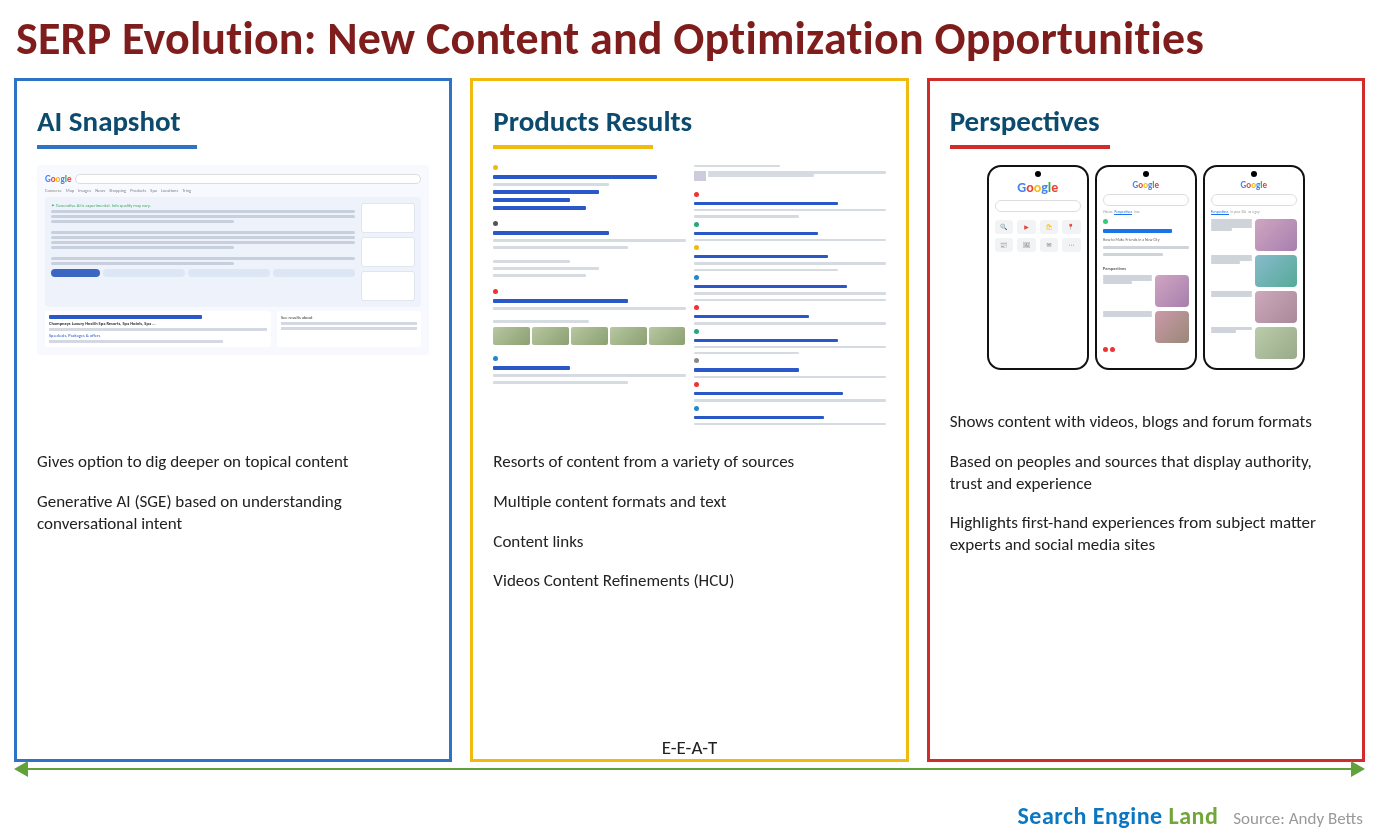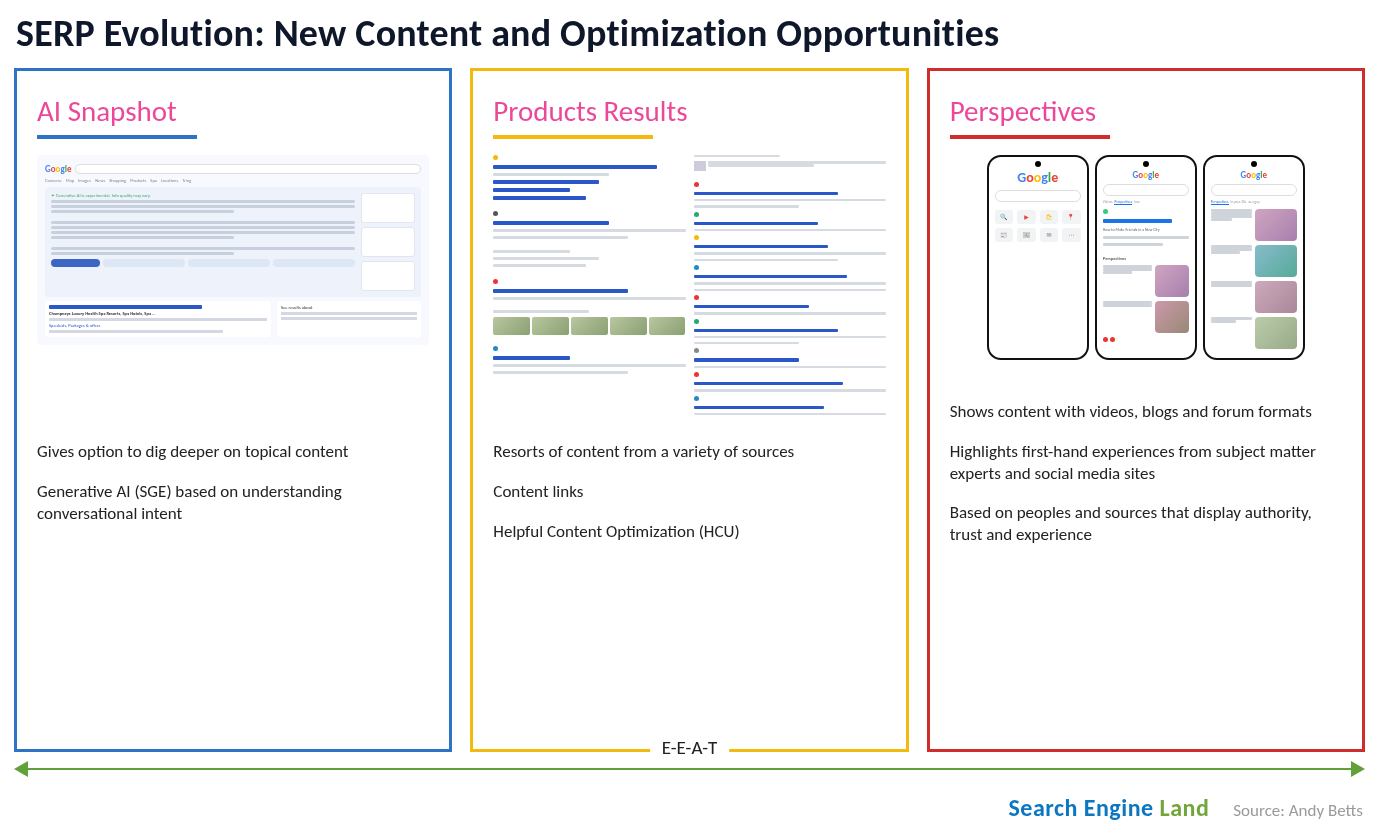--- a/index.html
+++ b/index.html
@@ -1,37 +1,37 @@
 <!DOCTYPE html>
 <html><head>
 <meta charset="utf-8">
 <style>
   *{box-sizing:border-box;margin:0;padding:0}
   body{width:1379px;height:838px;background:#fff;font-family:"Segoe UI",Calibri,Arial,sans-serif;position:relative;overflow:hidden}
-  .title{font-size:38px;font-weight:700;color:#0f172a;padding:10px 16px 12px 16px;letter-spacing:.2px}
+  .title{font-size:46px;font-weight:700;color:#7f1d1d;padding:10px 16px 12px 16px;letter-spacing:.2px}
   .cols{display:flex;gap:18px;padding:0 14px}
   .card{flex:1;border:3px solid;background:#fff;padding:18px 20px 22px;height:684px;display:flex;flex-direction:column}
   .card.blue{border-color:#2e73c4}
   .card.yellow{border-color:#f2b90f}
   .card.red{border-color:#d12c2c}
-  .card h2{font-size:29px;font-weight:400;color:#ec4899;margin:4px 0 6px}
+  .card h2{font-size:29px;font-weight:700;color:#0c4a6e;margin:4px 0 6px}
   .ru{height:4px;width:160px;margin-bottom:16px}
   .blue .ru{background:#2e73c4}
   .yellow .ru{background:#f2b90f}
   .red .ru{background:#d12c2c}
   .imgbox{height:260px;display:flex;flex-direction:column;align-items:stretch;gap:6px;margin-bottom:18px}
   .bullets p{font-size:17px;color:#222;line-height:1.28;margin:8px 0 18px}
   
   .eeat{position:absolute;left:14px;right:14px;bottom:56px;height:26px}
   .eeat-line{position:absolute;top:12px;left:6px;right:6px;height:2px;background:#60a13a}
   .eeat-line::before,.eeat-line::after{content:"";position:absolute;width:0;height:0;border:8px solid transparent;top:-7px}
   .eeat-line::before{left:-14px;border-right:14px solid #60a13a}
   .eeat-line::after{right:-14px;border-left:14px solid #60a13a}
   .eeat-label{position:absolute;left:50%;transform:translateX(-50%);top:-20px;background:#fff;padding:0 12px;font-size:19px;color:#222;font-weight:500}
-  .footer{position:absolute;right:16px;bottom:16px;display:flex;align-items:baseline;gap:24px}
+  .footer{position:absolute;right:16px;bottom:8px;display:flex;align-items:baseline;gap:15px}
   .sel{font-weight:800;font-size:24px;letter-spacing:.5px}
   .sel .b{color:#0b77c2}.sel .g{color:#72a63b}
   .src{color:#9a9a9a;font-size:17px}
   
   .sge{background:#f7f9ff;border-radius:4px;padding:8px;font-size:5px;color:#555;display:flex;flex-direction:column;gap:4px}
   .sge .bar{display:flex;align-items:center;gap:4px}
   .glogo{font-weight:700;font-size:9px}
   .glogo span:nth-child(1){color:#4285F4}.glogo span:nth-child(2){color:#EA4335}.glogo span:nth-child(3){color:#FBBC05}.glogo span:nth-child(4){color:#4285F4}.glogo span:nth-child(5){color:#34A853}.glogo span:nth-child(6){color:#EA4335}
   .sge .sbox{flex:1;height:10px;border:1px solid #ddd;border-radius:10px;background:#fff}
   .sge .tabs{display:flex;gap:4px;font-size:4.5px;color:#888}
@@ -221,22 +221,23 @@
           <div class="blockhead" style="width:78%"></div>
             <div class="greyline"></div>
           <div><span class="dot" style="background:#28c"></span></div>
           <div class="blockhead" style="width:68%"></div>
             <div class="greyline"></div>
         </div>
       </div>
     </div>
     <div class="bullets">
       <p>Resorts of content from a variety of sources</p>
+      <p>Multiple content formats and text</p>
       <p>Content links</p>
-      <p>Helpful Content Optimization (HCU)</p>
+      <p>Videos Content Refinements (HCU)</p>
     </div>
   </div>
 
   <div class="card red">
     <h2>Perspectives</h2>
     <div class="ru"></div>
     <div class="imgbox" style="height:220px">
       <div class="phones">
         <div class="phone">
           <div style="text-align:center"><span class="glogo" style="font-size:14px"><span>G</span><span>o</span><span>o</span><span>g</span><span>l</span><span>e</span></span></div>
@@ -321,22 +322,22 @@
                 <div class="txtblk"></div>
                 <div class="txtblk" style="width:60%"></div>
               </div>
             <div class="thumb" style="background:linear-gradient(135deg,#bca,#9a8)"></div>
           </div>
         </div>
       </div>
     </div>
     <div class="bullets">
       <p>Shows content with videos, blogs and forum formats</p>
+      <p>Based on peoples and sources that display authority, trust and experience</p>
       <p>Highlights first-hand experiences from subject matter experts and social media sites</p>
-      <p>Based on peoples and sources that display authority, trust and experience</p>
     </div>
   </div>
 
 </div>
 
 <div class="eeat">
   <div class="eeat-line"></div>
   <div class="eeat-label">E-E-A-T</div>
 </div>
 

